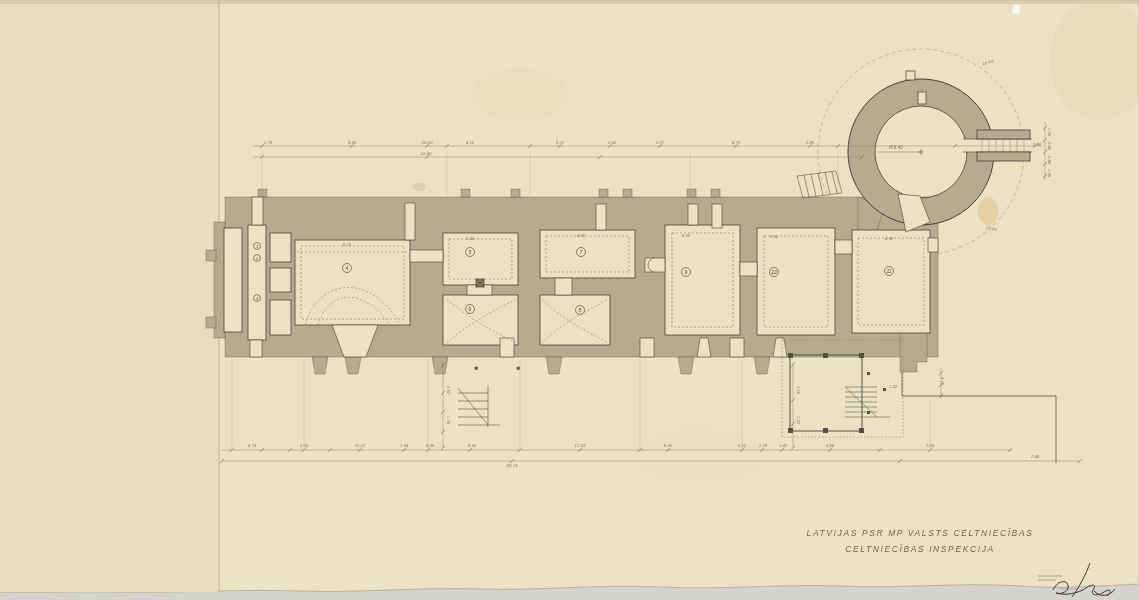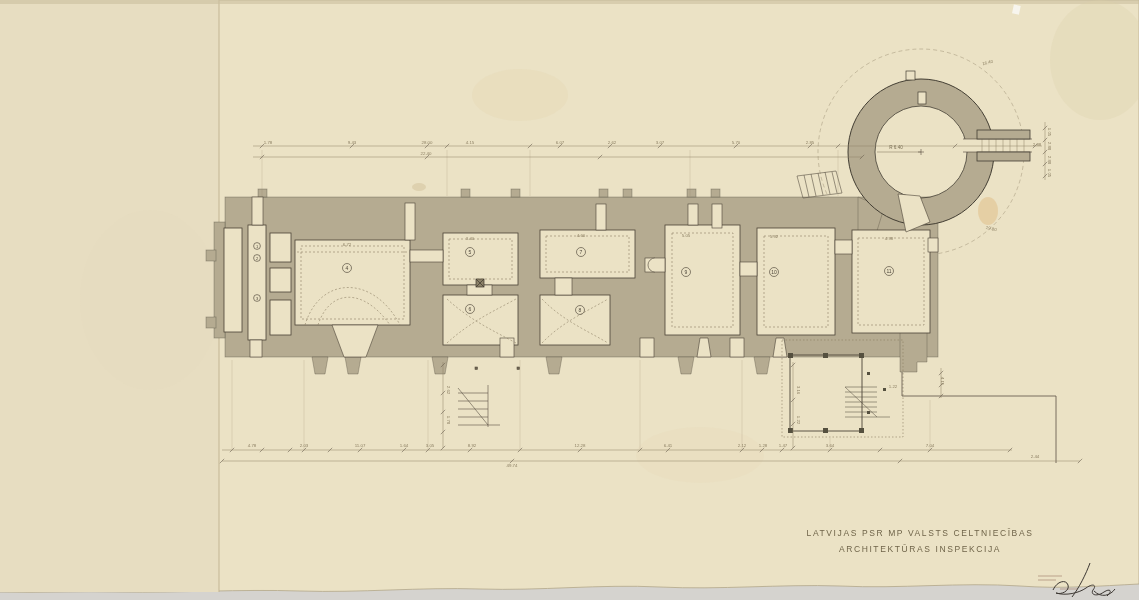--- a/index.html
+++ b/index.html
@@ -1,21 +1,21 @@
 <!DOCTYPE html>
 <html><head>
 <meta charset="utf-8">
 <style>
   html,body{margin:0;padding:0;}
   body{
     width:1139px;height:600px;overflow:hidden;
     background:#d5d3cf;
     font-family:"Liberation Sans", sans-serif;
   }
-  .scan{position:relative;width:1139px;height:462px;}
+  .scan{position:relative;width:1139px;height:462px;font-style:italic;}
   svg{position:absolute;left:0;top:0;}
   .titleblock{
     position:absolute;left:796px;top:527px;width:248px;
     text-align:center;color:#6f6449;
     font-size:8.5px;letter-spacing:1.6px;line-height:12px;
     font-family:"Liberation Sans", sans-serif;
   }
   .titleblock .gap{height:4px;}
   .stampline{stroke:#b59a84;stroke-width:1.6;opacity:.55;}
   .sig{stroke:#3d3833;stroke-width:1;fill:none;}
@@ -410,16 +410,16 @@
     <path class="sig" d="M1053,590 C1057,581 1066,579 1068,585 C1070,591 1061,595 1056,593
                          C1066,596 1079,593 1086,588 C1093,583 1097,585 1093,590
                          C1090,595 1097,597 1104,592 C1110,588 1113,591 1107,596"></path>
     <path class="sig" d="M1094,591 C1101,598 1110,596 1115,589"></path>
   </g>
 </svg>
 
 <div class="titleblock">
   <div>LATVIJAS PSR MP VALSTS CELTNIECĪBAS</div>
   <div class="gap"></div>
-  <div>ARCHITEKTŪRAS INSPEKCIJA</div>
+  <div>CELTNIECĪBAS INSPEKCIJA</div>
 </div>
 
 </div>
 
 </body></html>

